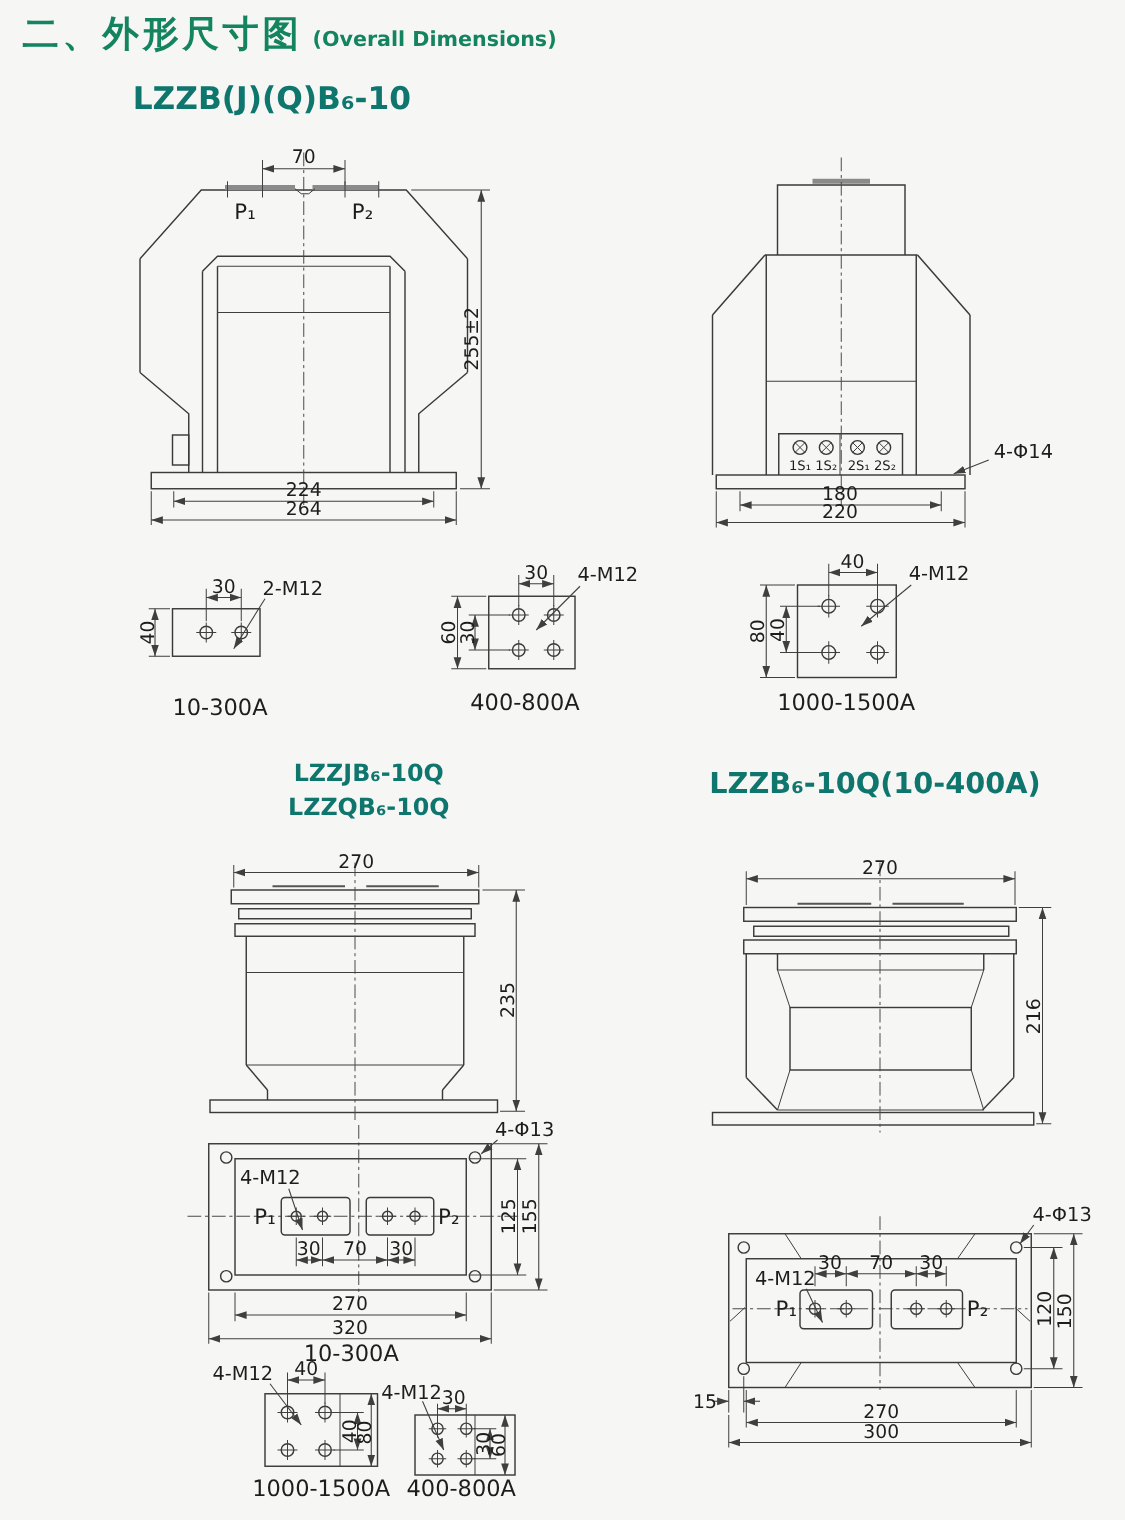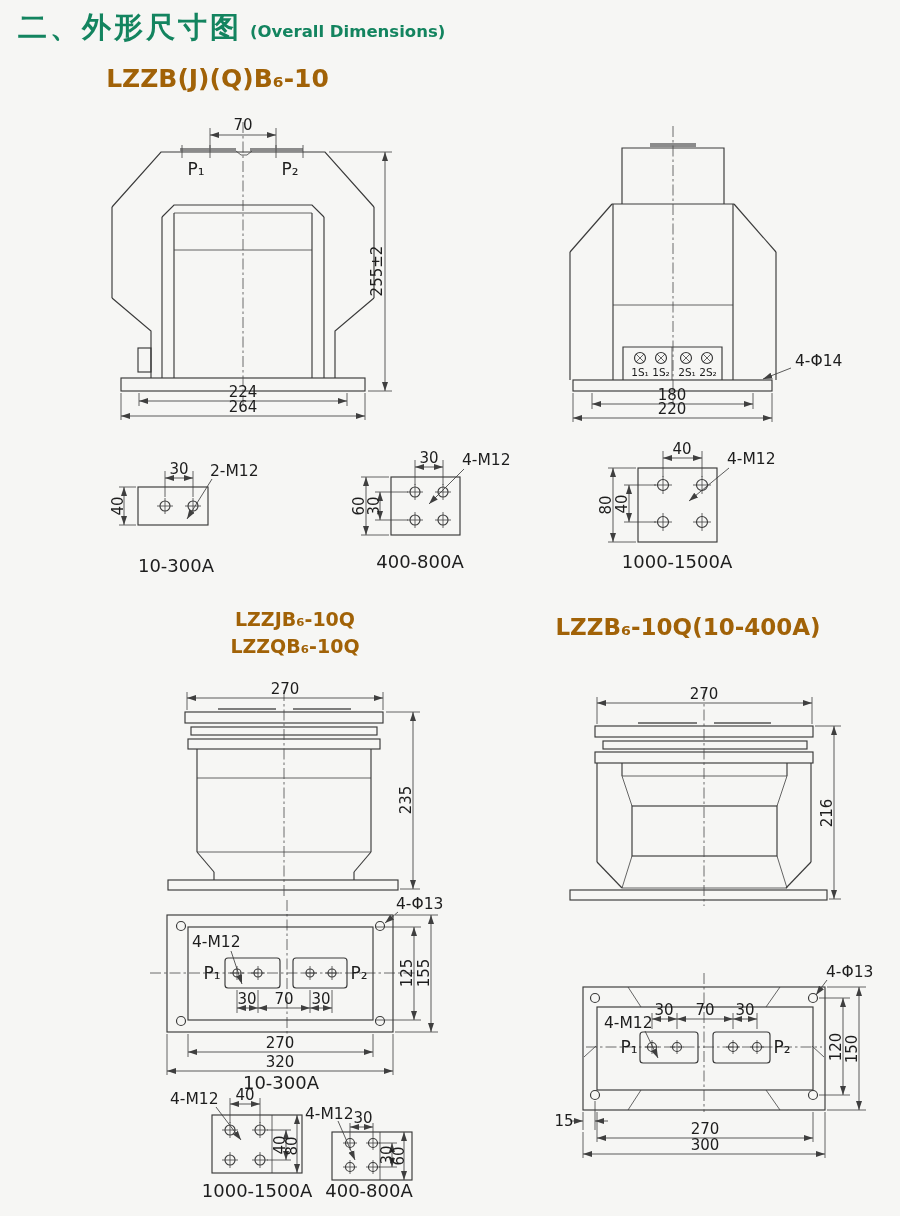--- a/index.html
+++ b/index.html
@@ -13,24 +13,24 @@
   .c{fill:none;stroke:#4a4a4a;stroke-width:.8;stroke-dasharray:11 3 2.5 3;}
   .g{fill:none;stroke:#8b8b8b;stroke-width:4;}
   .tD{font-size:15px;}
   .tC{font-size:15.5px;}
   .tP{font-size:17px;}
   .tS{font-size:10.5px;}
   .cap{font-size:18px;}
   .hd{position:absolute;left:18px;top:8px;white-space:nowrap;}
   .hd-cn{color:#13845f;font-size:29px;font-weight:700;letter-spacing:3px;}
   .hd-en{color:#13845f;font-size:16.5px;font-weight:700;margin-left:8px;}
-  .mt{position:absolute;font-weight:700;color:#a16207;text-align:center;white-space:nowrap;}
+  .mt{position:absolute;font-weight:700;color:#0f766e;text-align:center;white-space:nowrap;}
   #t1{left:100px;top:64px;width:235px;font-size:25px;}
   #t2a{left:200px;top:606px;width:190px;font-size:19px;line-height:27px;}
-  #t2b{left:533px;top:614px;width:310px;font-size:23px;}
+  #t2b{left:545px;top:614px;width:310px;font-size:23px;}
 </style>
 </head>
 <body>
 
 <div id="page">
 
   <div class="hd">
     <span class="hd-cn">二、外形尺寸图</span><span class="hd-en">(Overall Dimensions)</span>
   </div>
 

